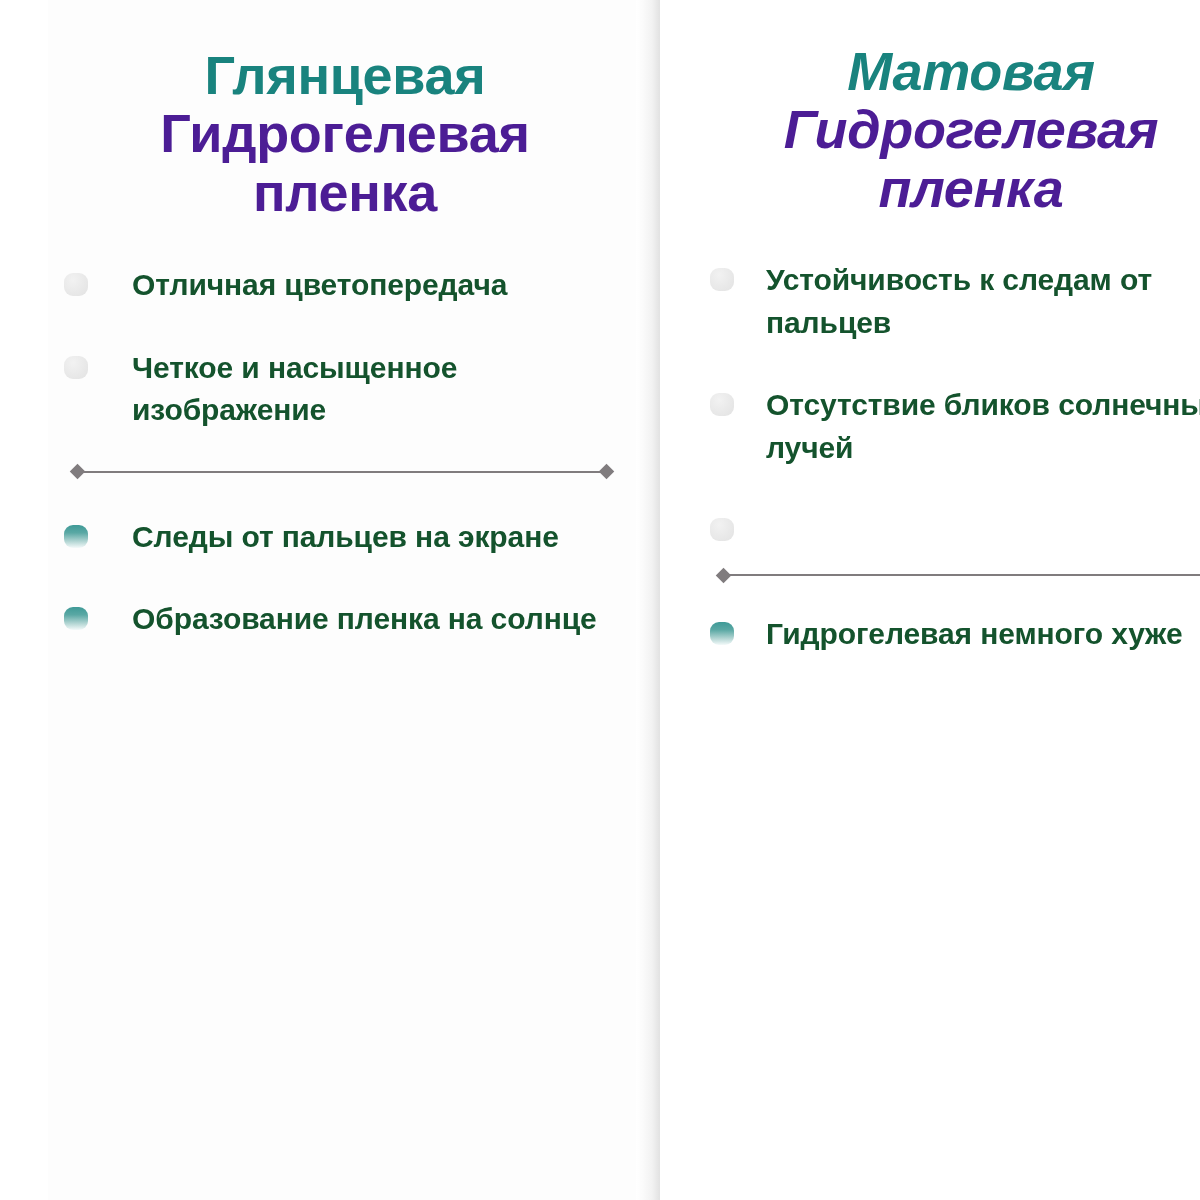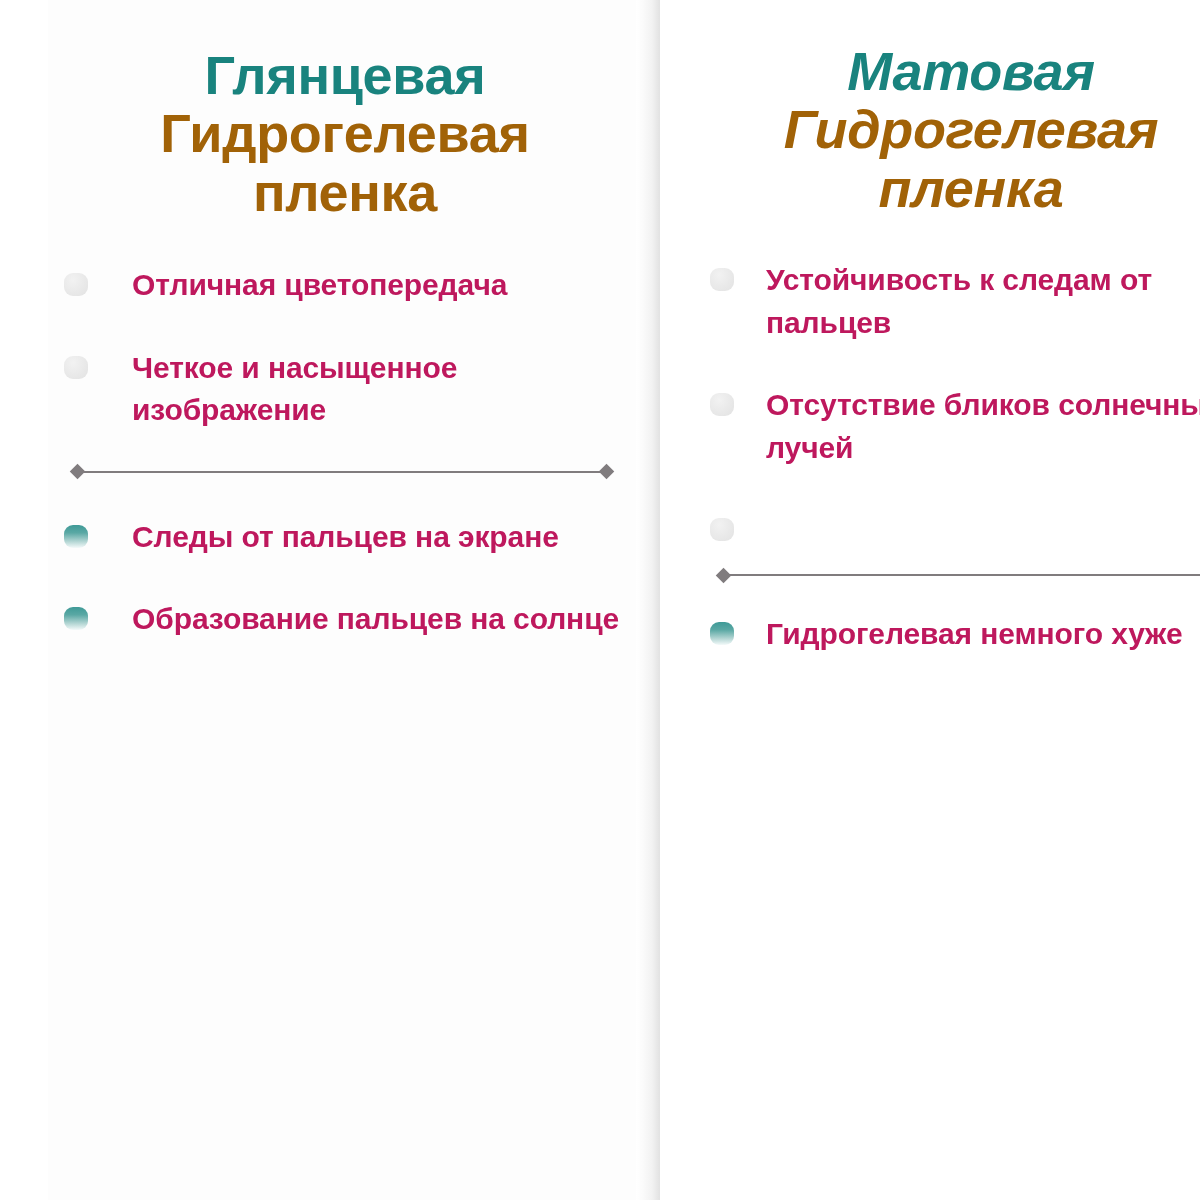--- a/index.html
+++ b/index.html
@@ -71,21 +71,21 @@
     font-size: 54px;
     letter-spacing: -0.3px;
   }
   .column.right .heading { padding-top: 42px; font-style: italic; }
   .heading .finish {
     display: block;
     color: #19837e;
   }
   .heading .product {
     display: block;
-    color: #a16207;
+    color: #4c1d95;
   }
 
   
   .feature-list {
     list-style: none;
     margin: 0;
     padding: 0;
   }
   .column.left  .feature-list.pros { margin-top: 43px; }
   .column.right .feature-list.pros { margin-top: 42px; }
@@ -105,21 +105,21 @@
     margin-top: 9px;
   }
   .bullet.pro {
     background: radial-gradient(ellipse at 38% 30%, #f2f2f2 0%, #e9e9e9 55%, #e2e2e2 100%);
   }
   .bullet.con {
     background: linear-gradient(to bottom, #3f9a97 0%, #5aa8a4 34%, #b4d6d4 72%, #f4fafa 100%);
   }
 
   .feature-text {
-    color: #be185d;
+    color: #14532d;
     font-size: 30px;
     font-weight: 600;
     line-height: 1.42;
     letter-spacing: -0.1px;
   }
   .column.left  .feature-item .feature-text { margin-left: 44px; }
   .column.right .feature-item .feature-text { margin-left: 32px; }
 
   
   .separator {
@@ -199,21 +199,21 @@
         <span class="diamond"></span>
       </div>
 
       <ul class="feature-list cons">
         <li class="feature-item">
           <span class="bullet con"></span>
           <span class="feature-text">Следы от пальцев на экране</span>
         </li>
         <li class="feature-item">
           <span class="bullet con"></span>
-          <span class="feature-text">Образование пальцев на солнце</span>
+          <span class="feature-text">Образование пленка на солнце</span>
         </li>
       </ul>
 
     </section>
 
     <section class="column right">
 
       <h2 class="heading">
         <span class="finish">Матовая</span>
         <span class="product">Гидрогелевая пленка</span>

